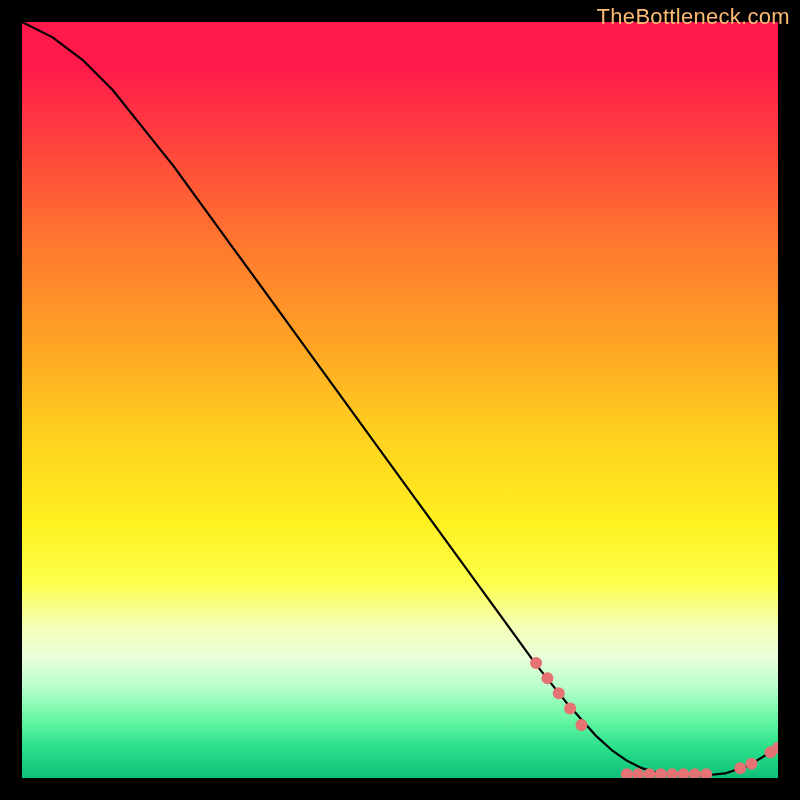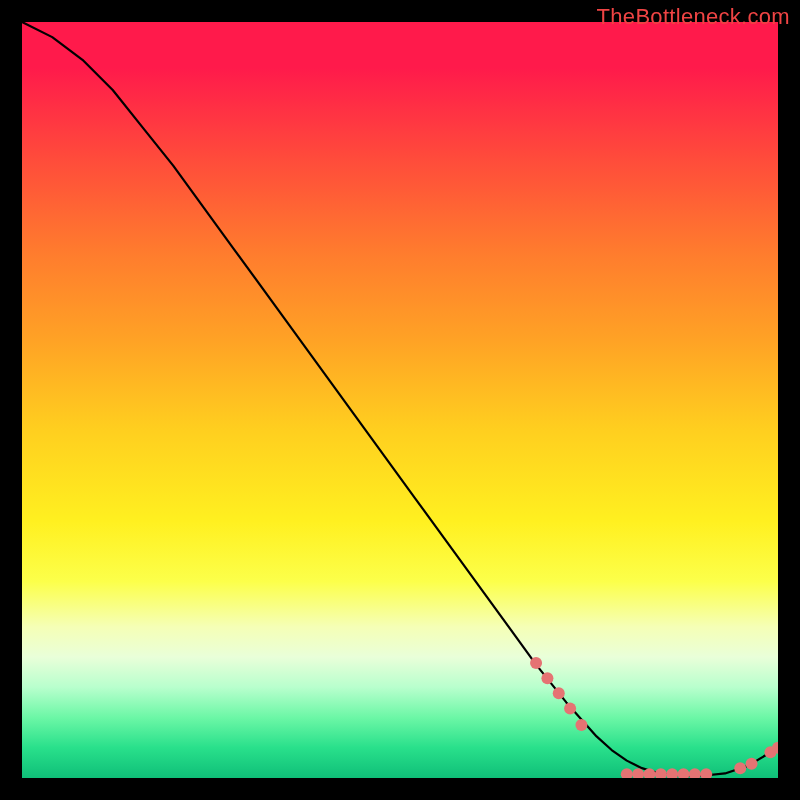--- a/index.html
+++ b/index.html
@@ -14,21 +14,21 @@
   .frame {
     position: relative;
     width: 800px;
     height: 800px;
     background: #000;
   }
   .watermark {
     position: absolute;
     top: 4px;
     right: 10px;
-    color: #ef4444;
+    color: #fdba74;
     font-size: 22px;
     font-weight: 500;
     letter-spacing: 0.3px;
     z-index: 30;
   }
   .plot {
     position: absolute;
     left: 22px;
     top: 22px;
     width: 756px;

